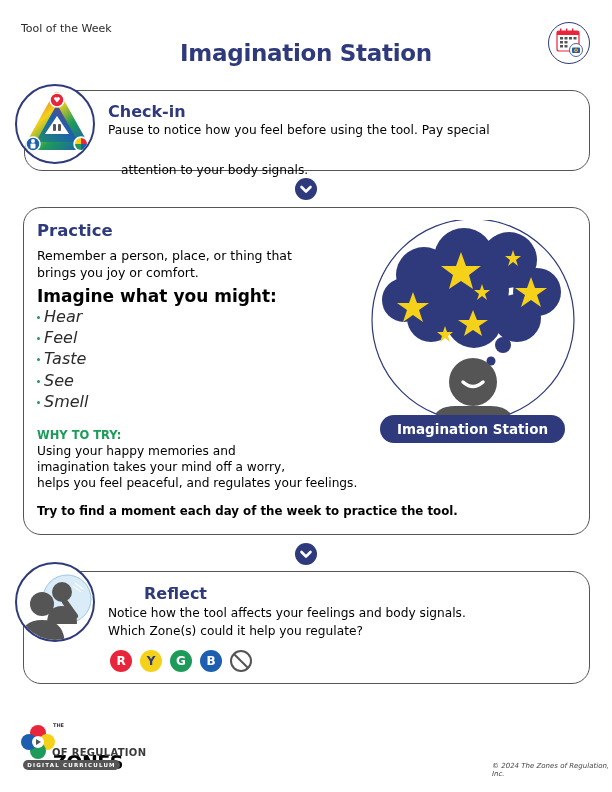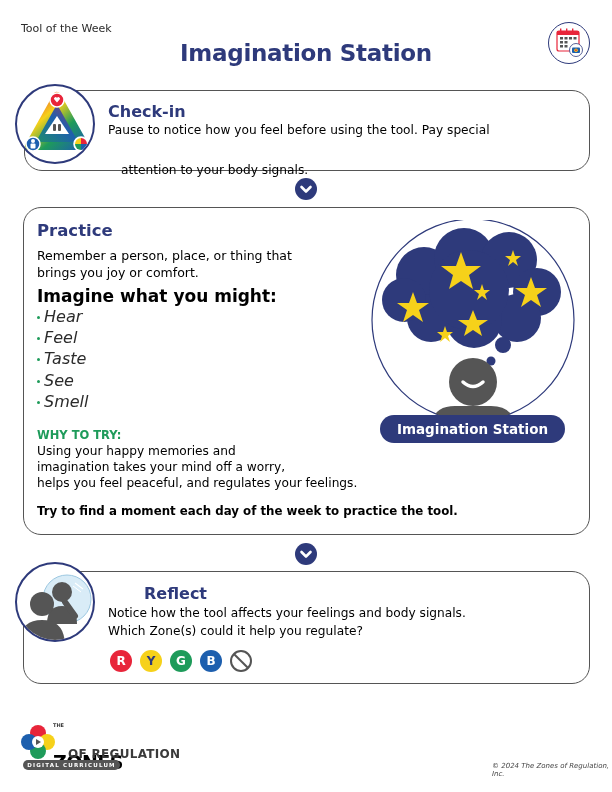--- a/index.html
+++ b/index.html
@@ -35,21 +35,21 @@
   .illus-label { position: absolute; left: 380px; top: 415px; width: 185px; height: 28px; border-radius: 14px; background: #2e3a7b; color: #fff; font-weight: bold; font-size: 13.5px; text-align: center; line-height: 28px; }
 
   .zones { position: absolute; left: 110px; top: 650px; display: flex; gap: 8px; }
   .zone { width: 22px; height: 22px; border-radius: 50%; color: #fff; font-weight: bold; font-size: 12px; text-align: center; line-height: 22px; }
   .zone-none { width: 22px; height: 22px; border-radius: 50%; border: 2px solid #555; position: relative; }
   .zone-none::after { content: ""; position: absolute; left: 8px; top: -1px; width: 2px; height: 20px; background: #555; transform: rotate(-45deg); }
 
   .logo { position: absolute; left: 20px; top: 720px; width: 110px; height: 52px; }
   .logo-the { position: absolute; left: 53px; top: 722px; font-size: 5px; font-weight: bold; color: #3a3a3a; }
   .logo-zones { position: absolute; left: 53px; top: 752px; font-size: 19px; font-weight: bold; color: #000000; letter-spacing: -0.5px; line-height: 20px; }
-  .logo-of { position: absolute; left: 68px; top: 747px; font-size: 12px; font-weight: bold; color: #3a3a3a; letter-spacing: 0.3px; }
+  .logo-of { position: absolute; left: 52px; top: 747px; font-size: 10px; font-weight: bold; color: #3a3a3a; letter-spacing: 0.3px; }
   .logo-pill { position: absolute; left: 23px; top: 760px; width: 97px; height: 10px; border-radius: 5px; background: #555; color: #fff; font-size: 5.5px; font-weight: bold; letter-spacing: 1.2px; text-align: center; line-height: 10px; }
 
   .copyright { position: absolute; left: 446px; top: 762px; font-size: 7px; font-style: italic; color: #444; margin-left: 46px; }
 </style>
 </head>
 <body>
 
 <div class="kicker">Tool of the Week</div>
 <div class="title">Imagination Station</div>
 <div class="cal-icon">

